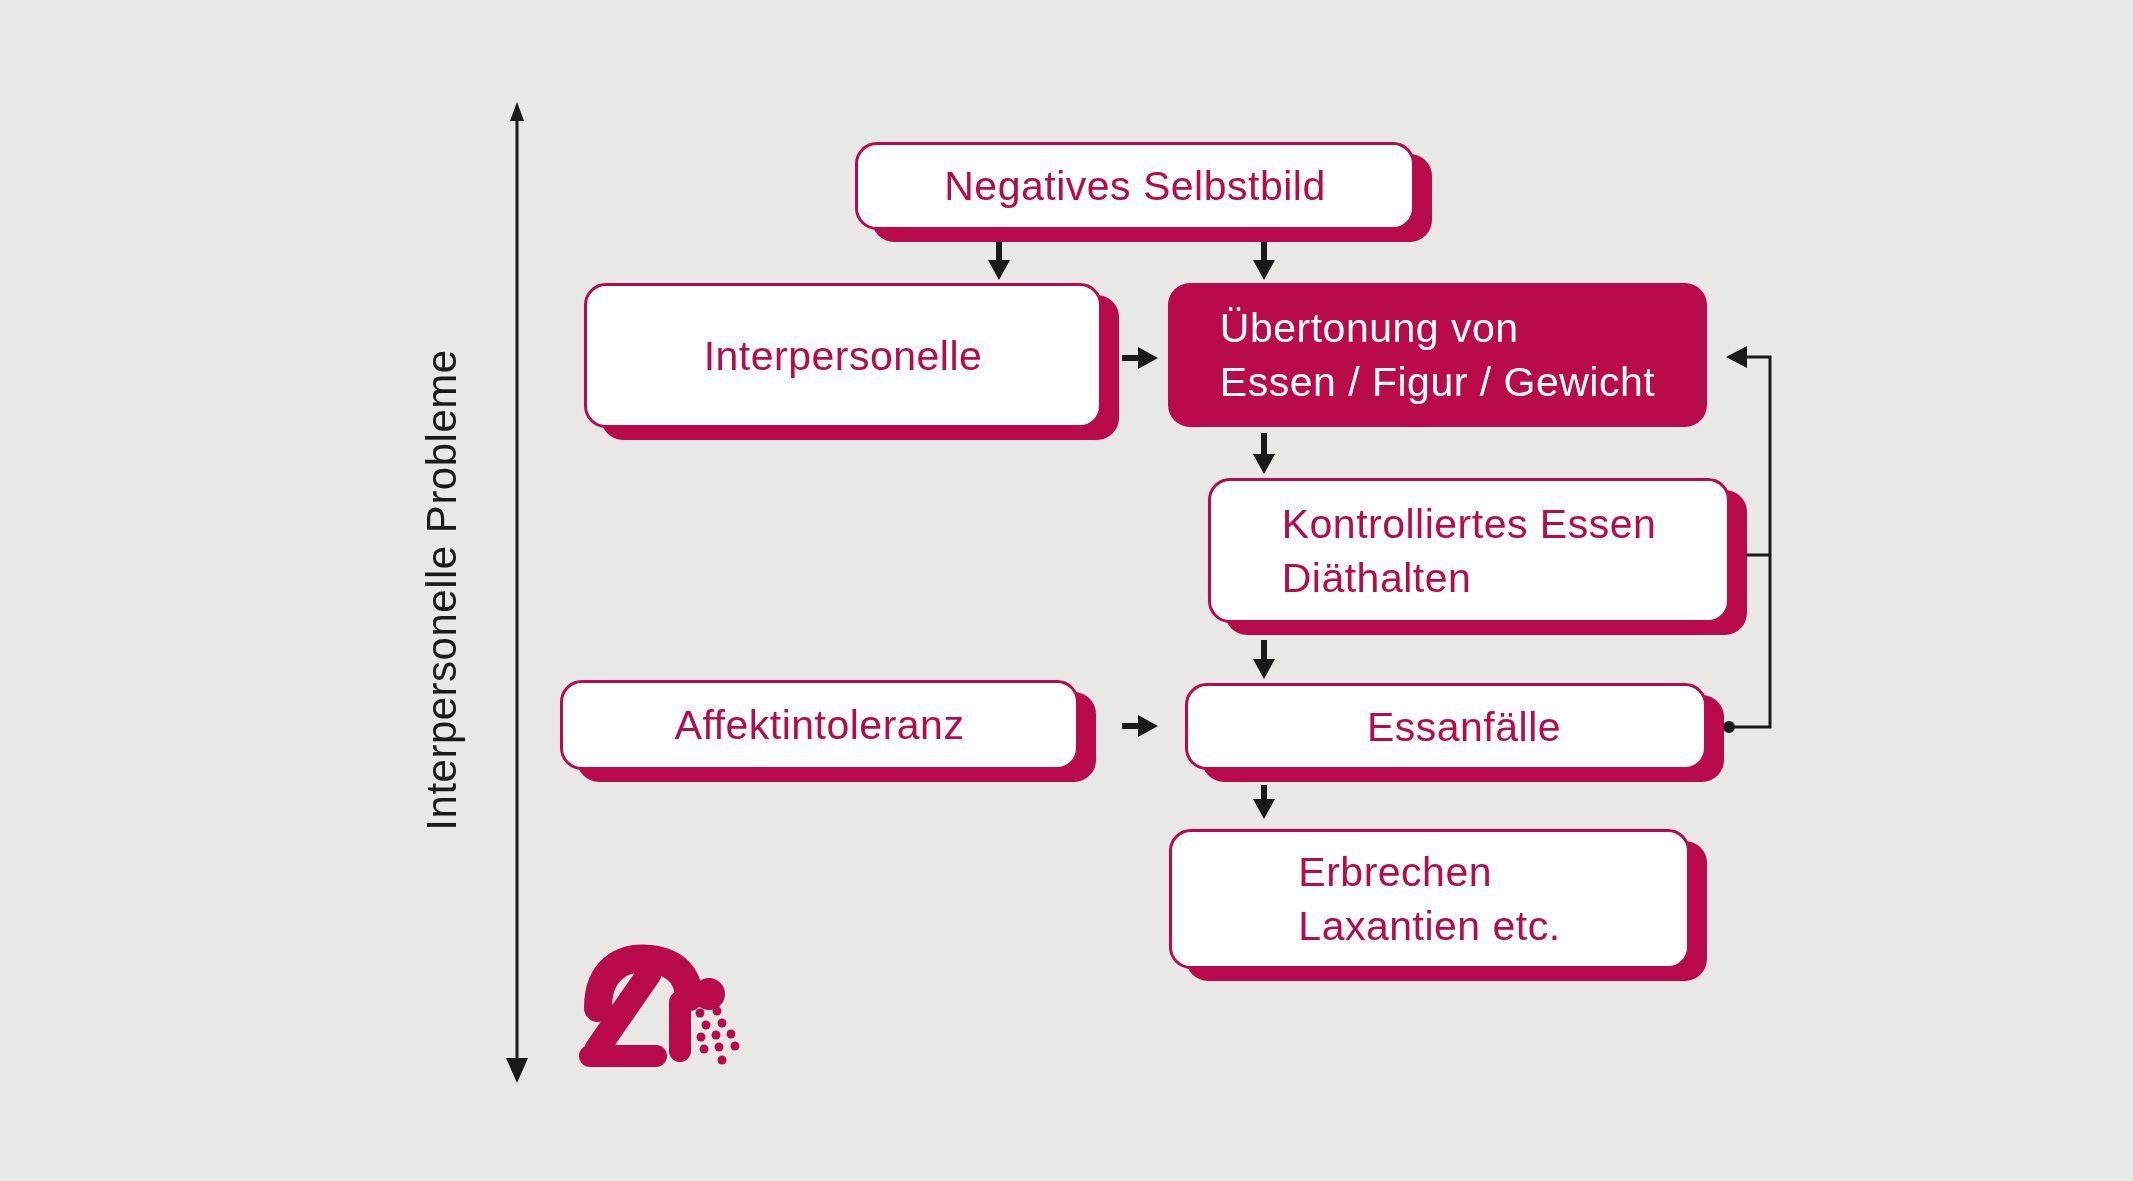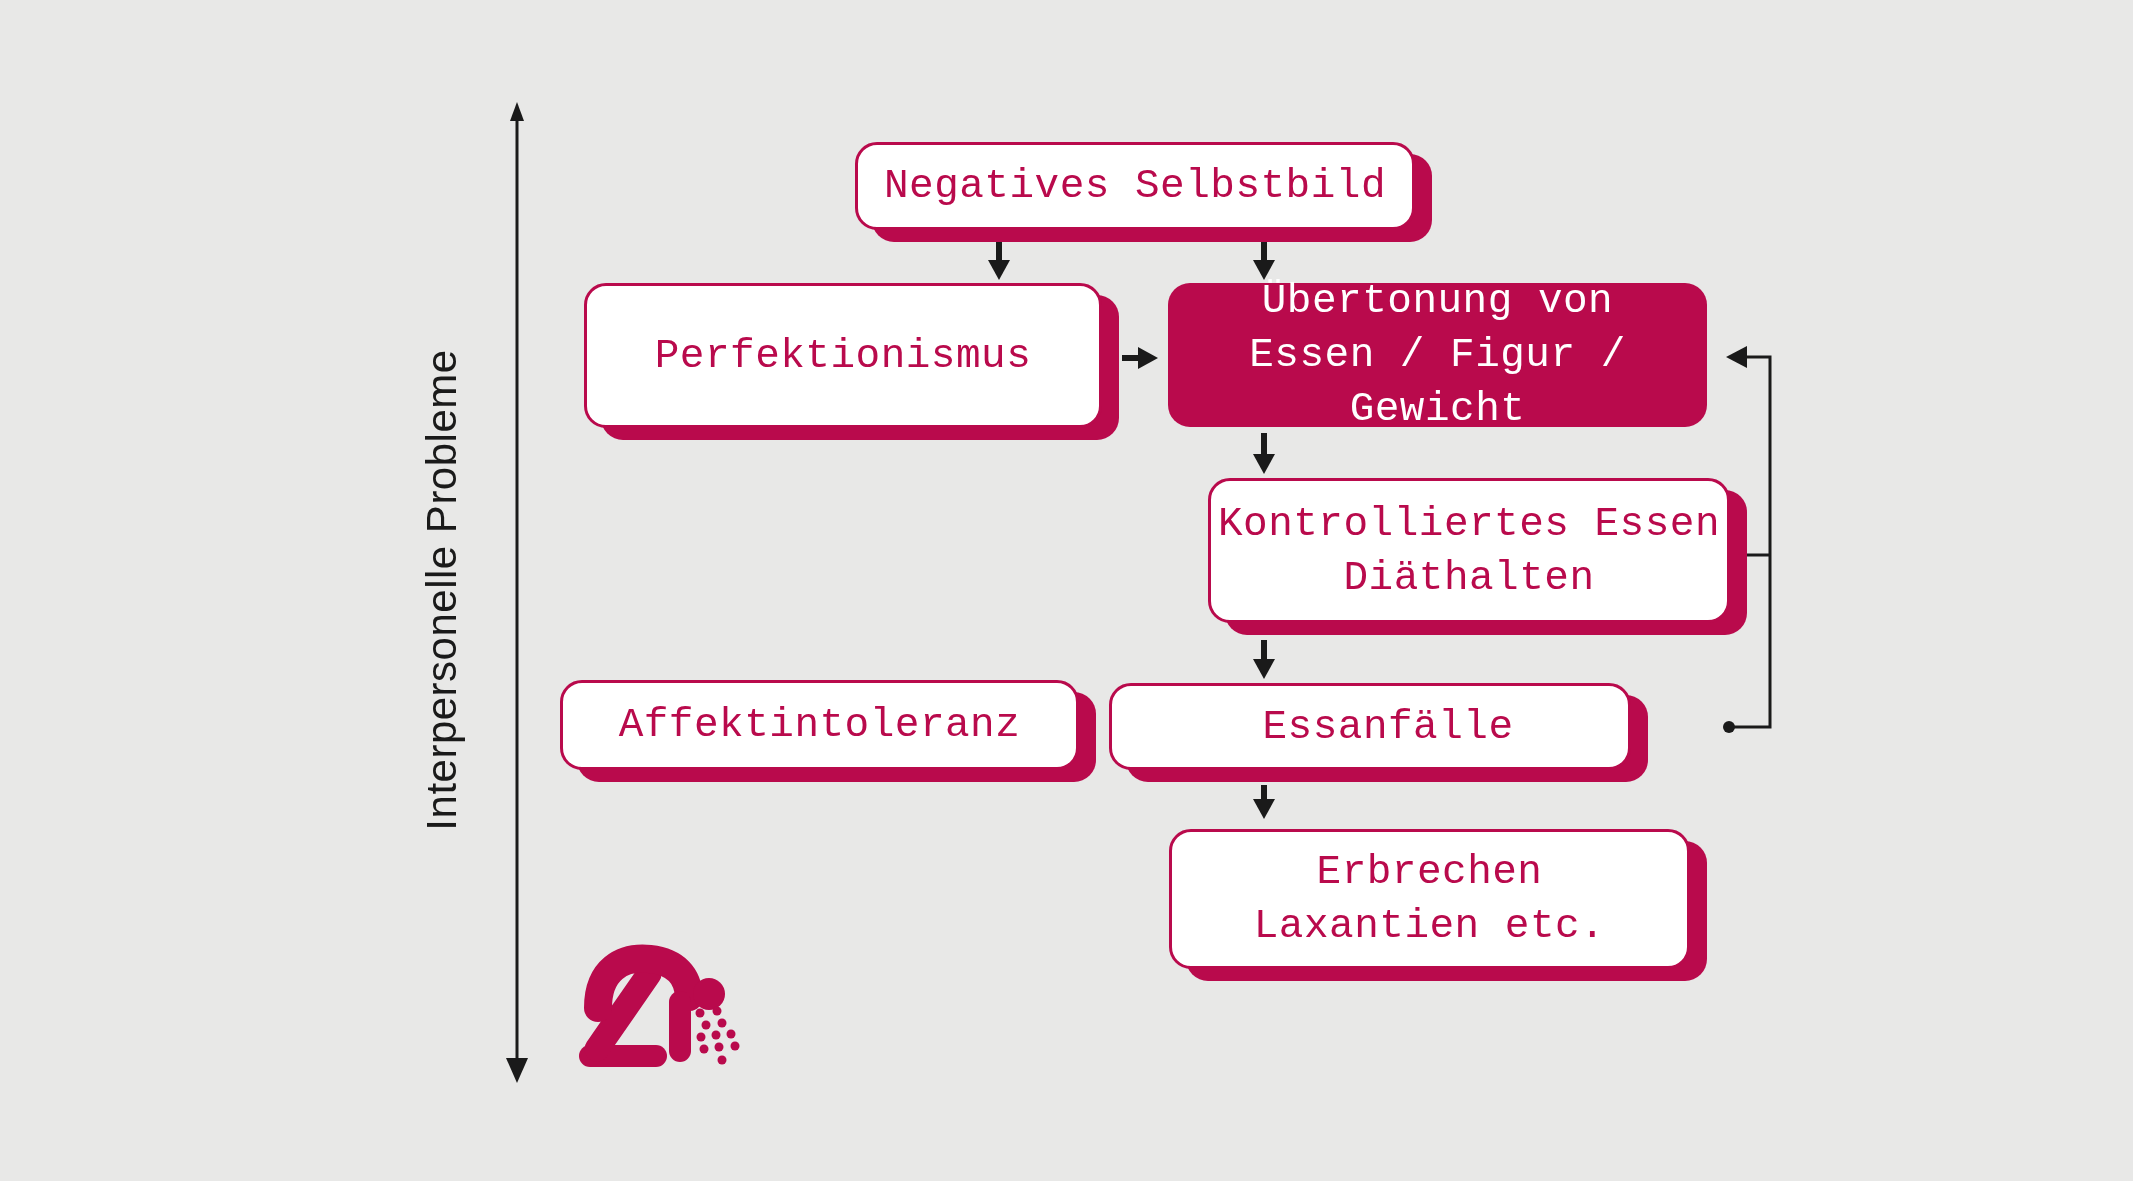--- a/index.html
+++ b/index.html
@@ -30,45 +30,43 @@
   .fill-line { fill: var(--line); }
   .accent-stroke { stroke: var(--accent); }
   .accent-fill { fill: var(--accent); }
 
   .box {
     position: absolute;
     box-sizing: border-box;
     display: flex;
     align-items: center;
     justify-content: center;
-    text-align: center;
     border-radius: 22px;
     font-size: 41px;
     line-height: 54px;
     white-space: pre-line;
     letter-spacing: 0.5px;
-    font-family: Liberation Mono, monospace;
   }
   .box.outline {
     background: var(--boxfill);
     border: 3px solid var(--accent);
     color: var(--accent);
     box-shadow: 17px 12px 0 var(--accent);
   }
   .box.solid {
     background: var(--accent);
     color: #ffffff;
   }
 
   #box-negatives      { left: 855px;  top: 142px; width: 560px; height: 88px;  }
   #box-perfektionismus{ left: 584px;  top: 283px; width: 518px; height: 145px; }
   #box-uebertonung    { left: 1168px; top: 283px; width: 539px; height: 144px; }
   #box-kontrolliertes { left: 1196px; top: 478px; width: 522px; height: 145px; margin-left: 12px; }
   #box-affekt         { left: 560px;  top: 680px; width: 519px; height: 90px;  }
-  #box-essanfaelle    { left: 1109px; top: 683px; width: 522px; height: 87px; padding-left: 36px;  }
+  #box-essanfaelle    { left: 1185px; top: 683px; width: 522px; height: 87px; padding-left: 36px;  }
   #box-erbrechen      { left: 1169px; top: 823px; width: 521px; height: 140px; margin-top: 6px; }
 
   .axis-label {
     position: absolute;
     left: 42px;
     top: 566px;
     width: 800px;
     height: 48px;
     transform: rotate(-90deg);
     display: flex;
@@ -153,21 +151,21 @@
         <circle class="accent-fill" cx="735" cy="1046" r="4.5"></circle>
         <circle class="accent-fill" cx="722" cy="1060" r="4.5"></circle>
       </g>
     </g>
   </svg>
 
   <div class="axis-label">Interpersonelle Probleme</div>
 
   <div class="box outline" id="box-negatives">Negatives Selbstbild</div>
 
-  <div class="box outline" id="box-perfektionismus">Perfektionismus</div>
+  <div class="box outline" id="box-perfektionismus">Interpersonelle</div>
 
   <div class="box solid" id="box-uebertonung">Übertonung von
 Essen / Figur / Gewicht</div>
 
   <div class="box outline" id="box-kontrolliertes">Kontrolliertes Essen
 Diäthalten</div>
 
   <div class="box outline" id="box-affekt">Affektintoleranz</div>
 
   <div class="box outline" id="box-essanfaelle">Essanfälle</div>

